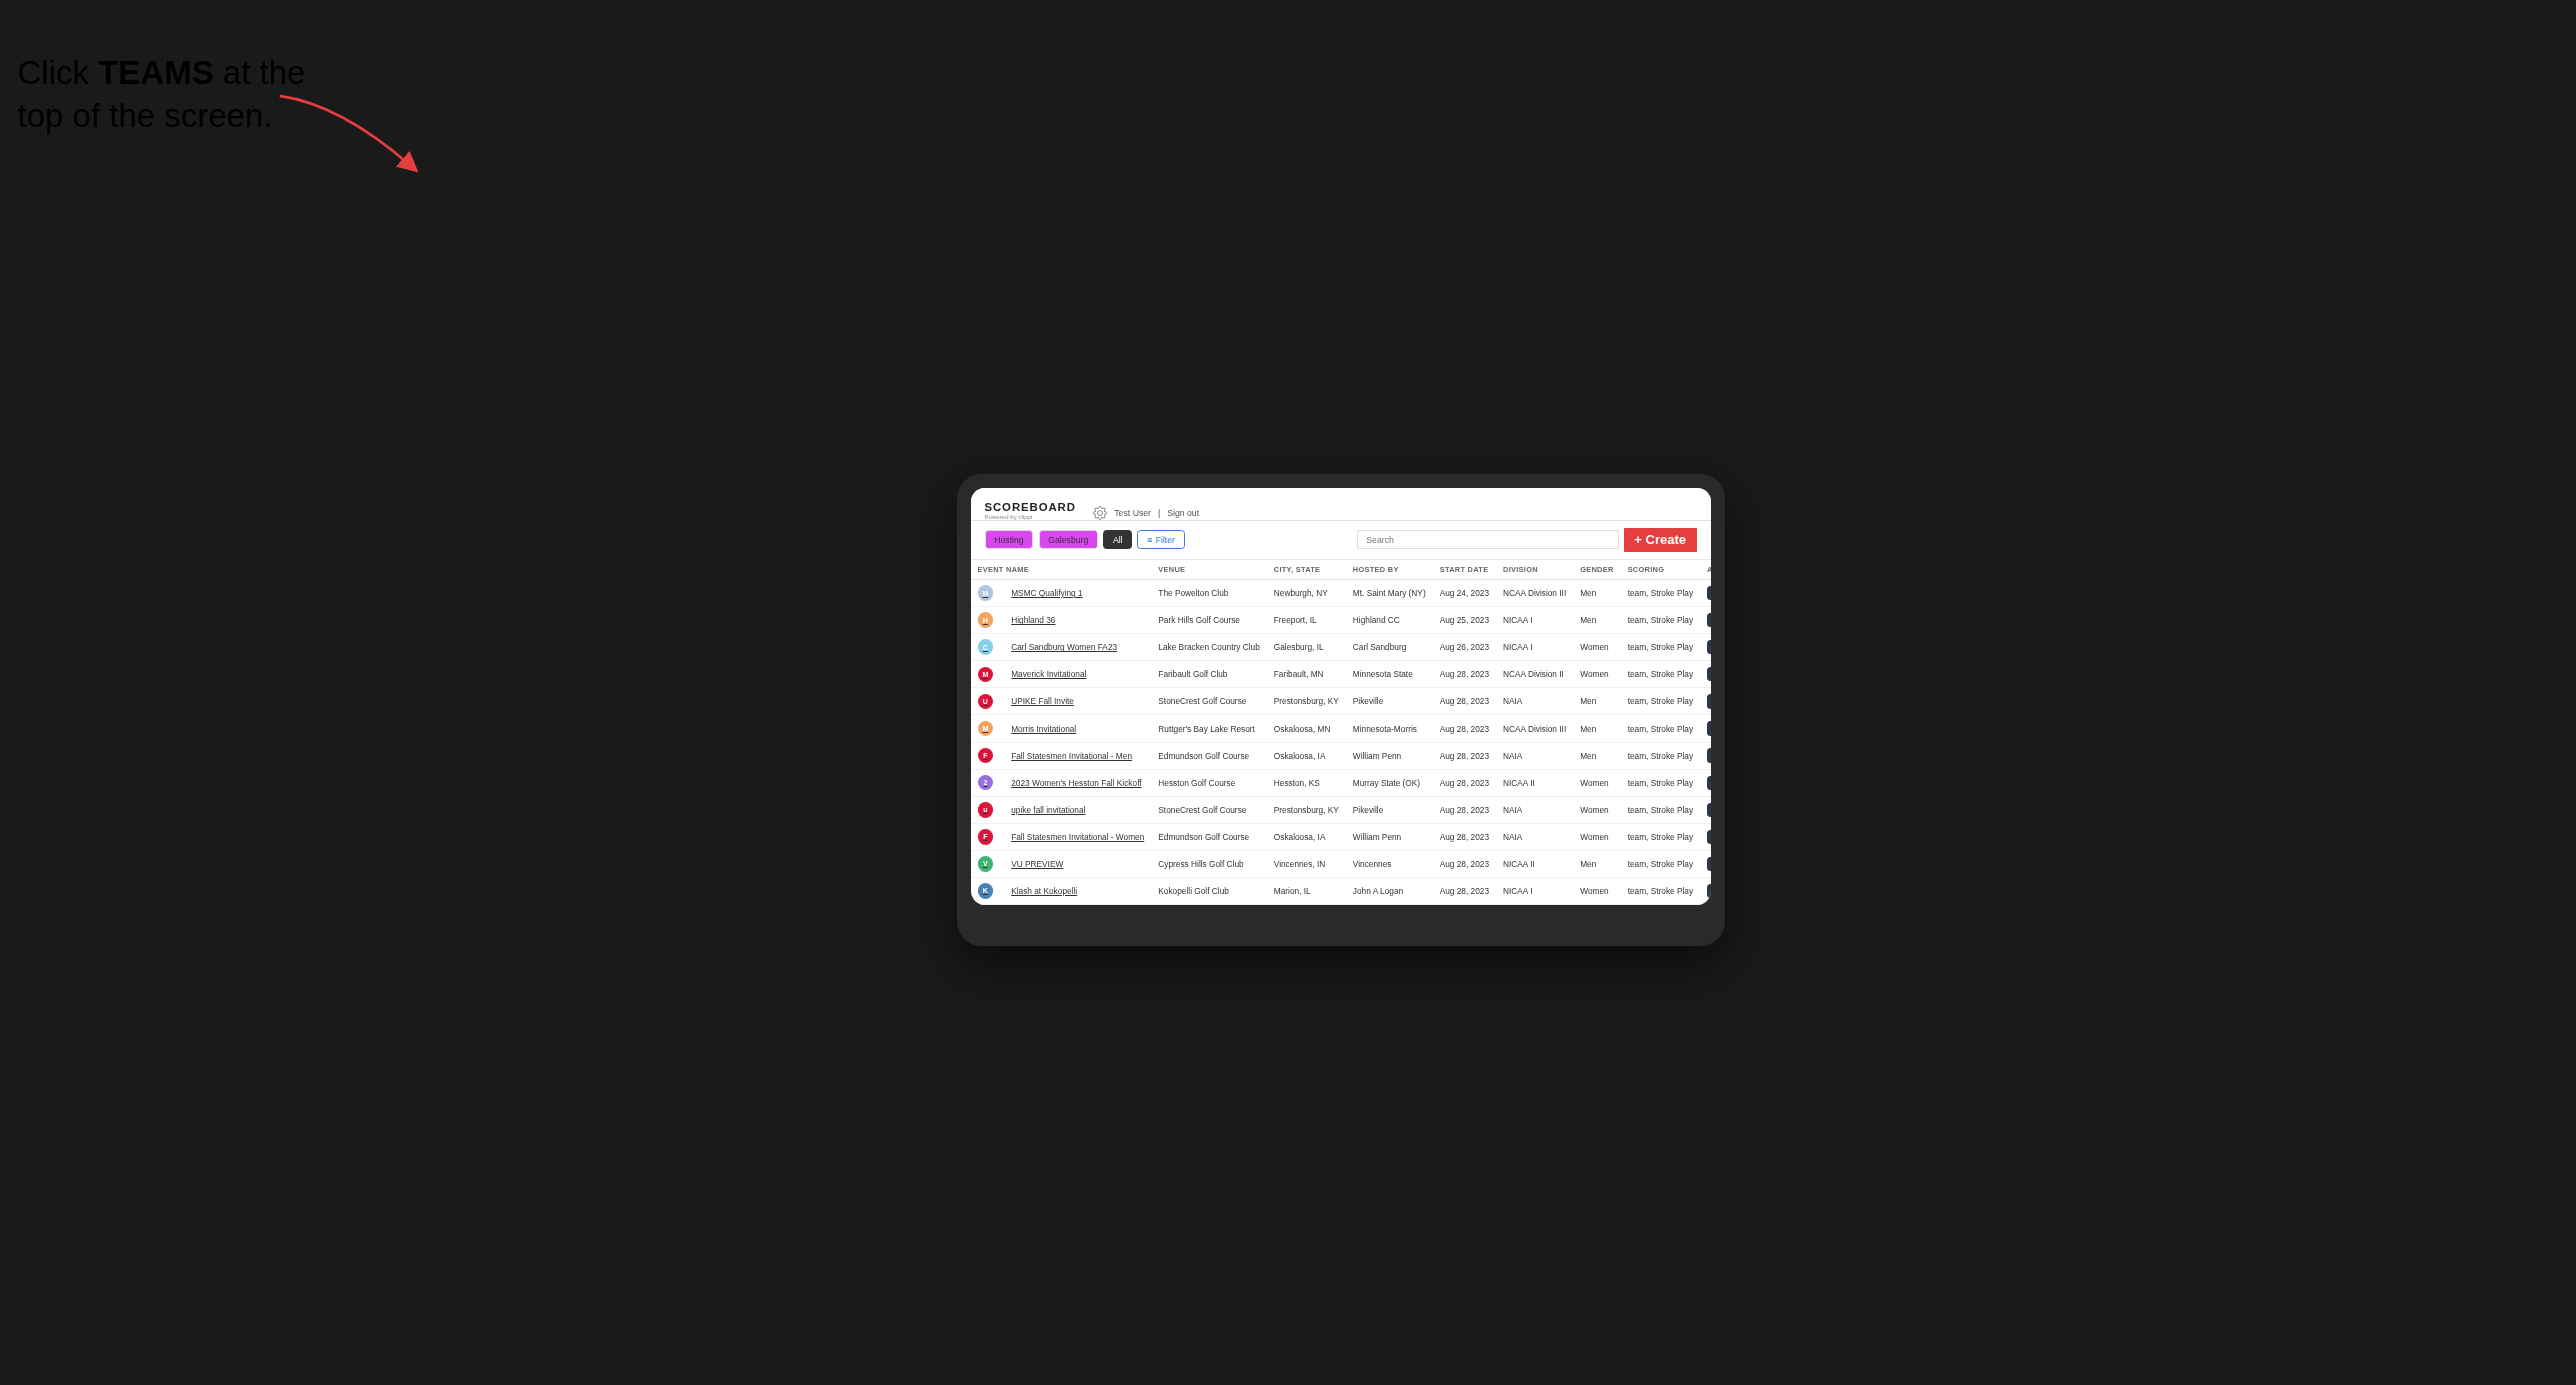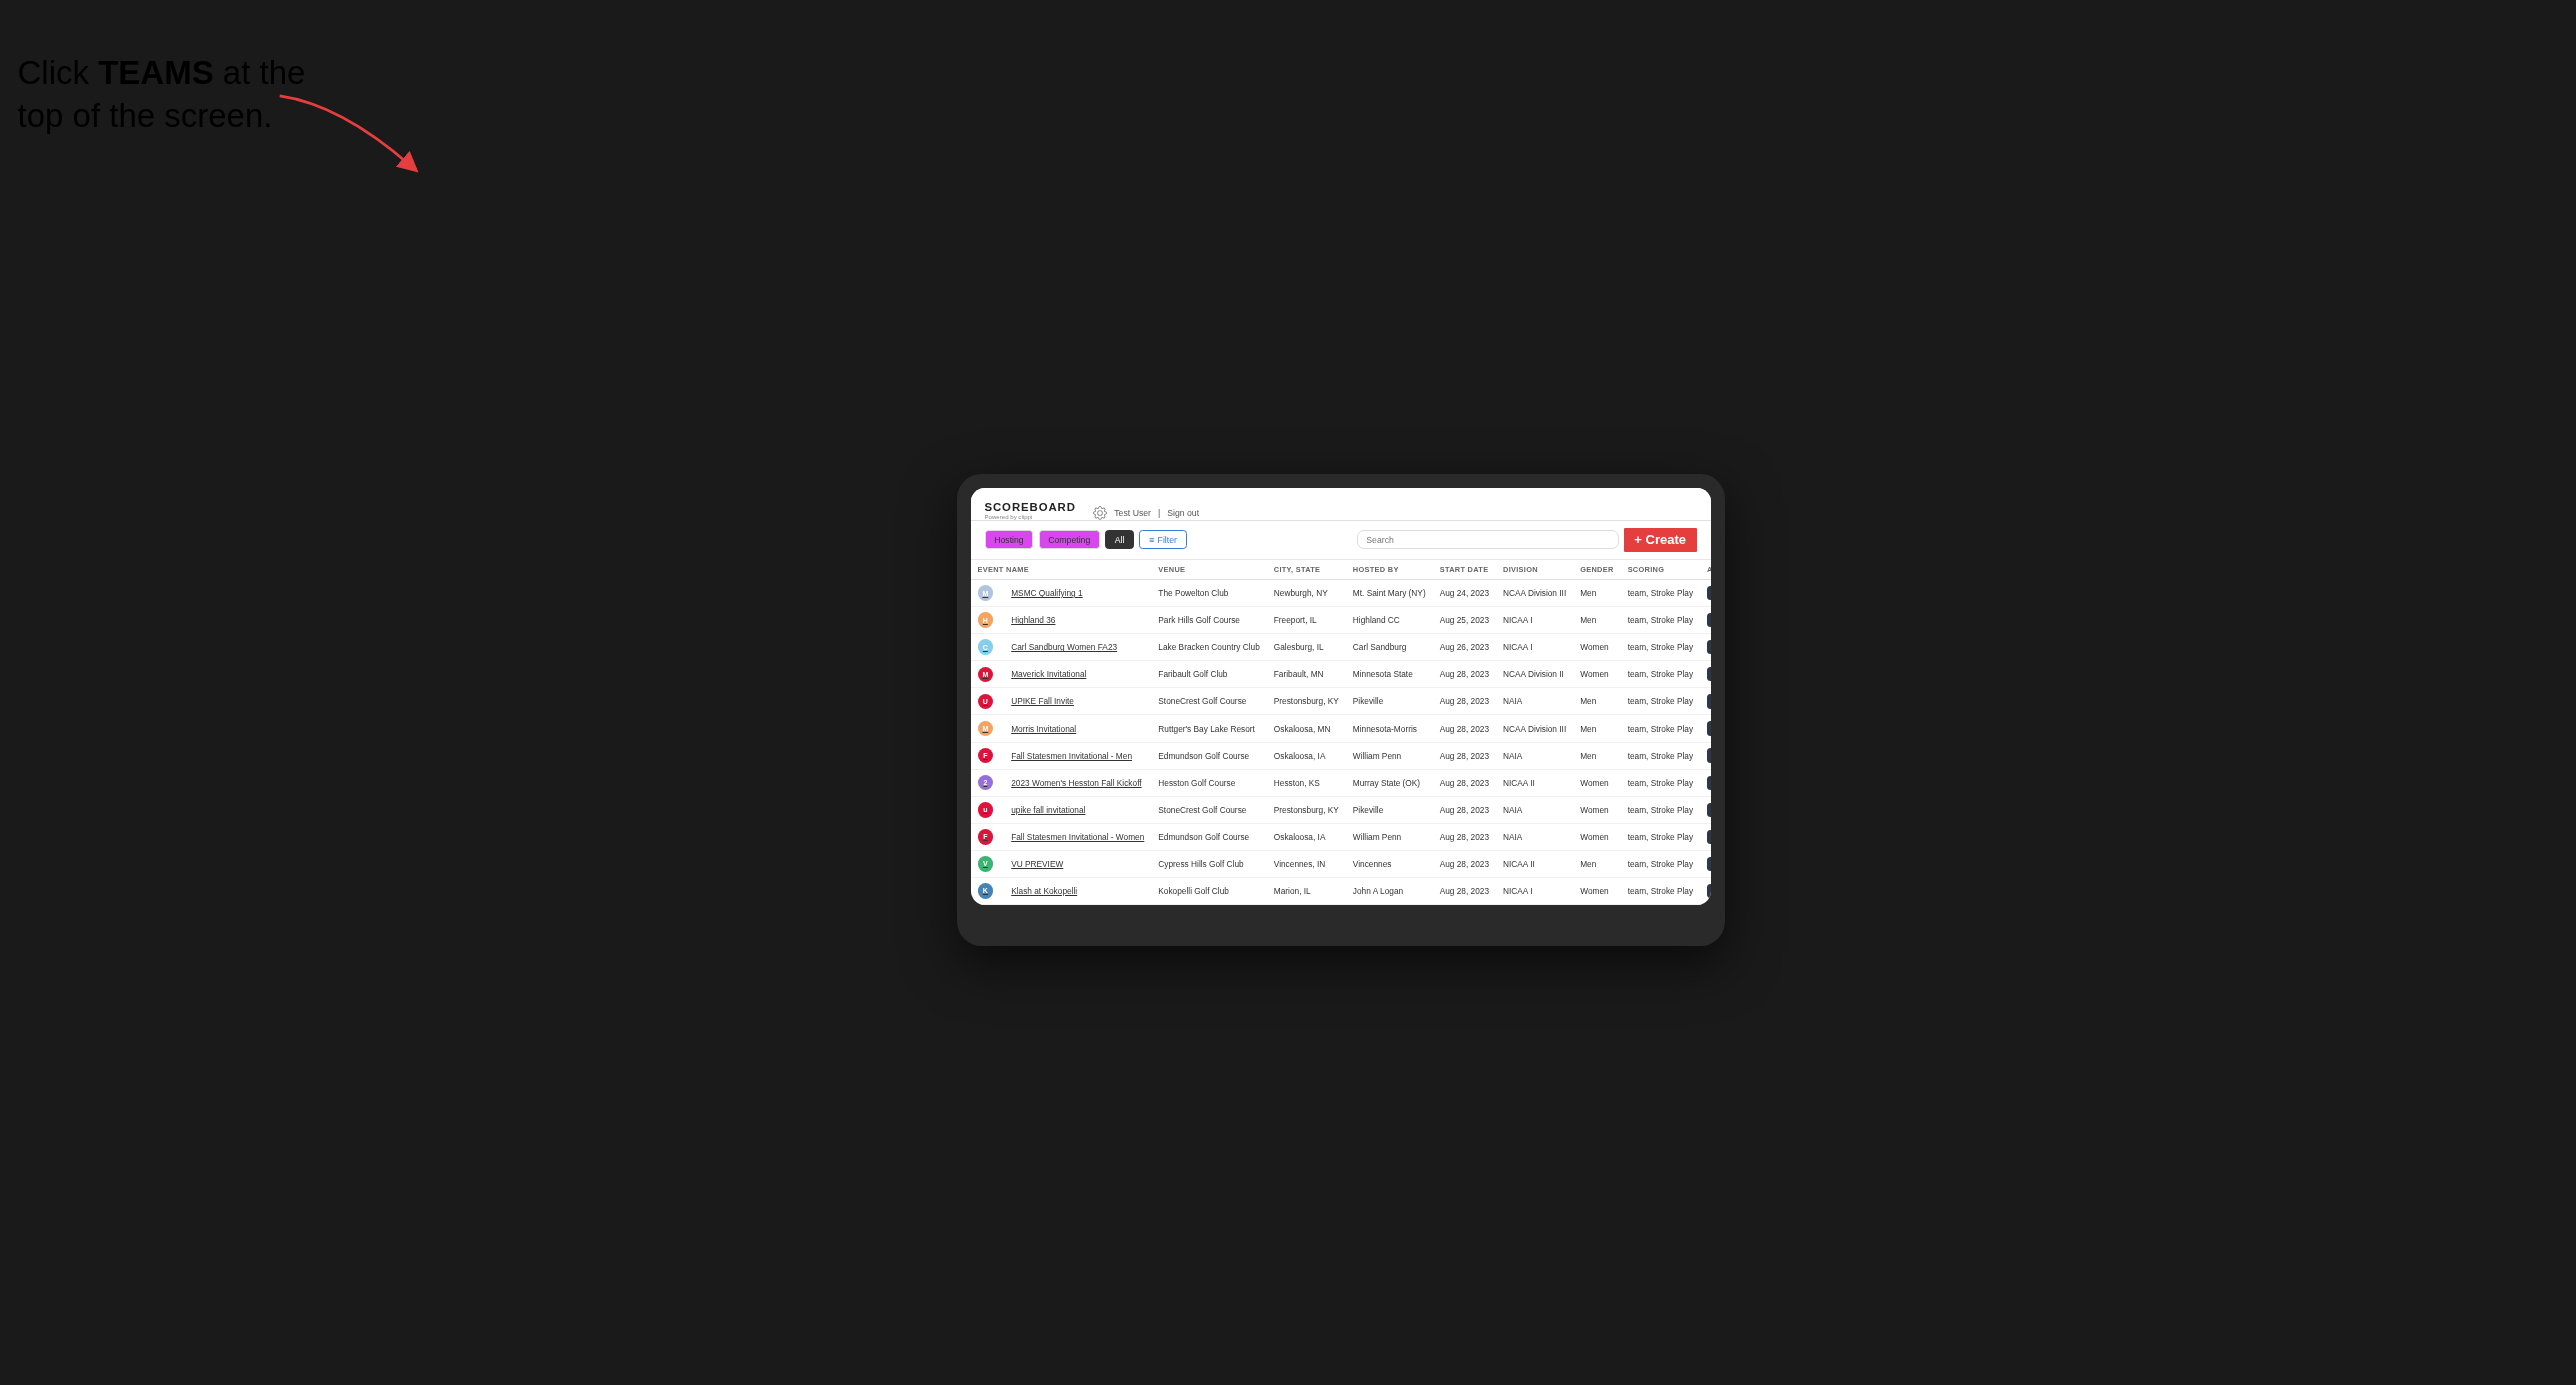--- a/index.html
+++ b/index.html
@@ -153,21 +153,21 @@
       display: flex;
       align-items: center;
       gap: 3.5px;
     }
     .search-input {
       flex: 1;
       max-width: 262px;
       margin-left: auto;
       padding: 3.5px 8.7px;
       border: 0.9px solid #ddd;
-      border-radius: 7px;
+      border-radius: 1px;
       font-size: 8.7px;
       color: #333;
       outline: none;
     }
     .create-btn {
       padding: 4.4px 10.5px;
       background: #e53e3e;
       color: #fff;
       border: none;
       border-radius: 1px;
@@ -276,21 +276,21 @@
           <path d="M9.796 1.343c-.527-1.79-3.065-1.79-3.592 0l-.094.319a.873.873 0 0 1-1.255.52l-.292-.16c-1.64-.892-3.433.902-2.54 2.541l.159.292a.873.873 0 0 1-.52 1.255l-.319.094c-1.79.527-1.79 3.065 0 3.592l.319.094a.873.873 0 0 1 .52 1.255l-.16.292c-.892 1.64.901 3.434 2.541 2.54l.292-.159a.873.873 0 0 1 1.255.52l.094.319c.527 1.79 3.065 1.79 3.592 0l.094-.319a.873.873 0 0 1 1.255-.52l.292.16c1.64.893 3.434-.902 2.54-2.541l-.159-.292a.873.873 0 0 1 .52-1.255l.319-.094c1.79-.527 1.79-3.065 0-3.592l-.319-.094a.873.873 0 0 1-.52-1.255l.16-.292c.893-1.64-.902-3.433-2.541-2.54l-.292.159a.873.873 0 0 1-1.255-.52l-.094-.319zm-2.633.283c.246-.835 1.428-.835 1.674 0l.094.319a1.873 1.873 0 0 0 2.693 1.115l.291-.16c.764-.415 1.6.42 1.184 1.185l-.159.292a1.873 1.873 0 0 0 1.116 2.692l.318.094c.835.246.835 1.428 0 1.674l-.319.094a1.873 1.873 0 0 0-1.115 2.693l.16.291c.415.764-.42 1.6-1.185 1.184l-.291-.159a1.873 1.873 0 0 0-2.693 1.116l-.094.318c-.246.835-1.428.835-1.674 0l-.094-.319a1.873 1.873 0 0 0-2.692-1.115l-.292.16c-.764.415-1.6-.42-1.184-1.185l.159-.291A1.873 1.873 0 0 0 1.945 8.93l-.319-.094c-.835-.246-.835-1.428 0-1.674l.319-.094A1.873 1.873 0 0 0 3.06 4.377l-.16-.292c-.415-.764.42-1.6 1.185-1.184l.292.159a1.873 1.873 0 0 0 2.692-1.115l.094-.319z"></path>
         </svg>
         <span>Test User</span>
         <span>|</span>
         <span style="cursor:pointer;">Sign out</span>
       </div>
     </div>
 
     <div class="toolbar">
       <button class="filter-btn">Hosting</button>
-      <button class="filter-btn">Competing</button>
+      <button class="filter-btn">Galesburg</button>
       <button class="filter-btn active">All</button>
       <button class="filter-icon-btn">
         <span>≡</span>
         <span>Filter</span>
       </button>
       <input class="search-input" type="text" placeholder="Search" style="">
       <button class="create-btn">+ Create</button>
     </div>
 
     <div class="table-container">

